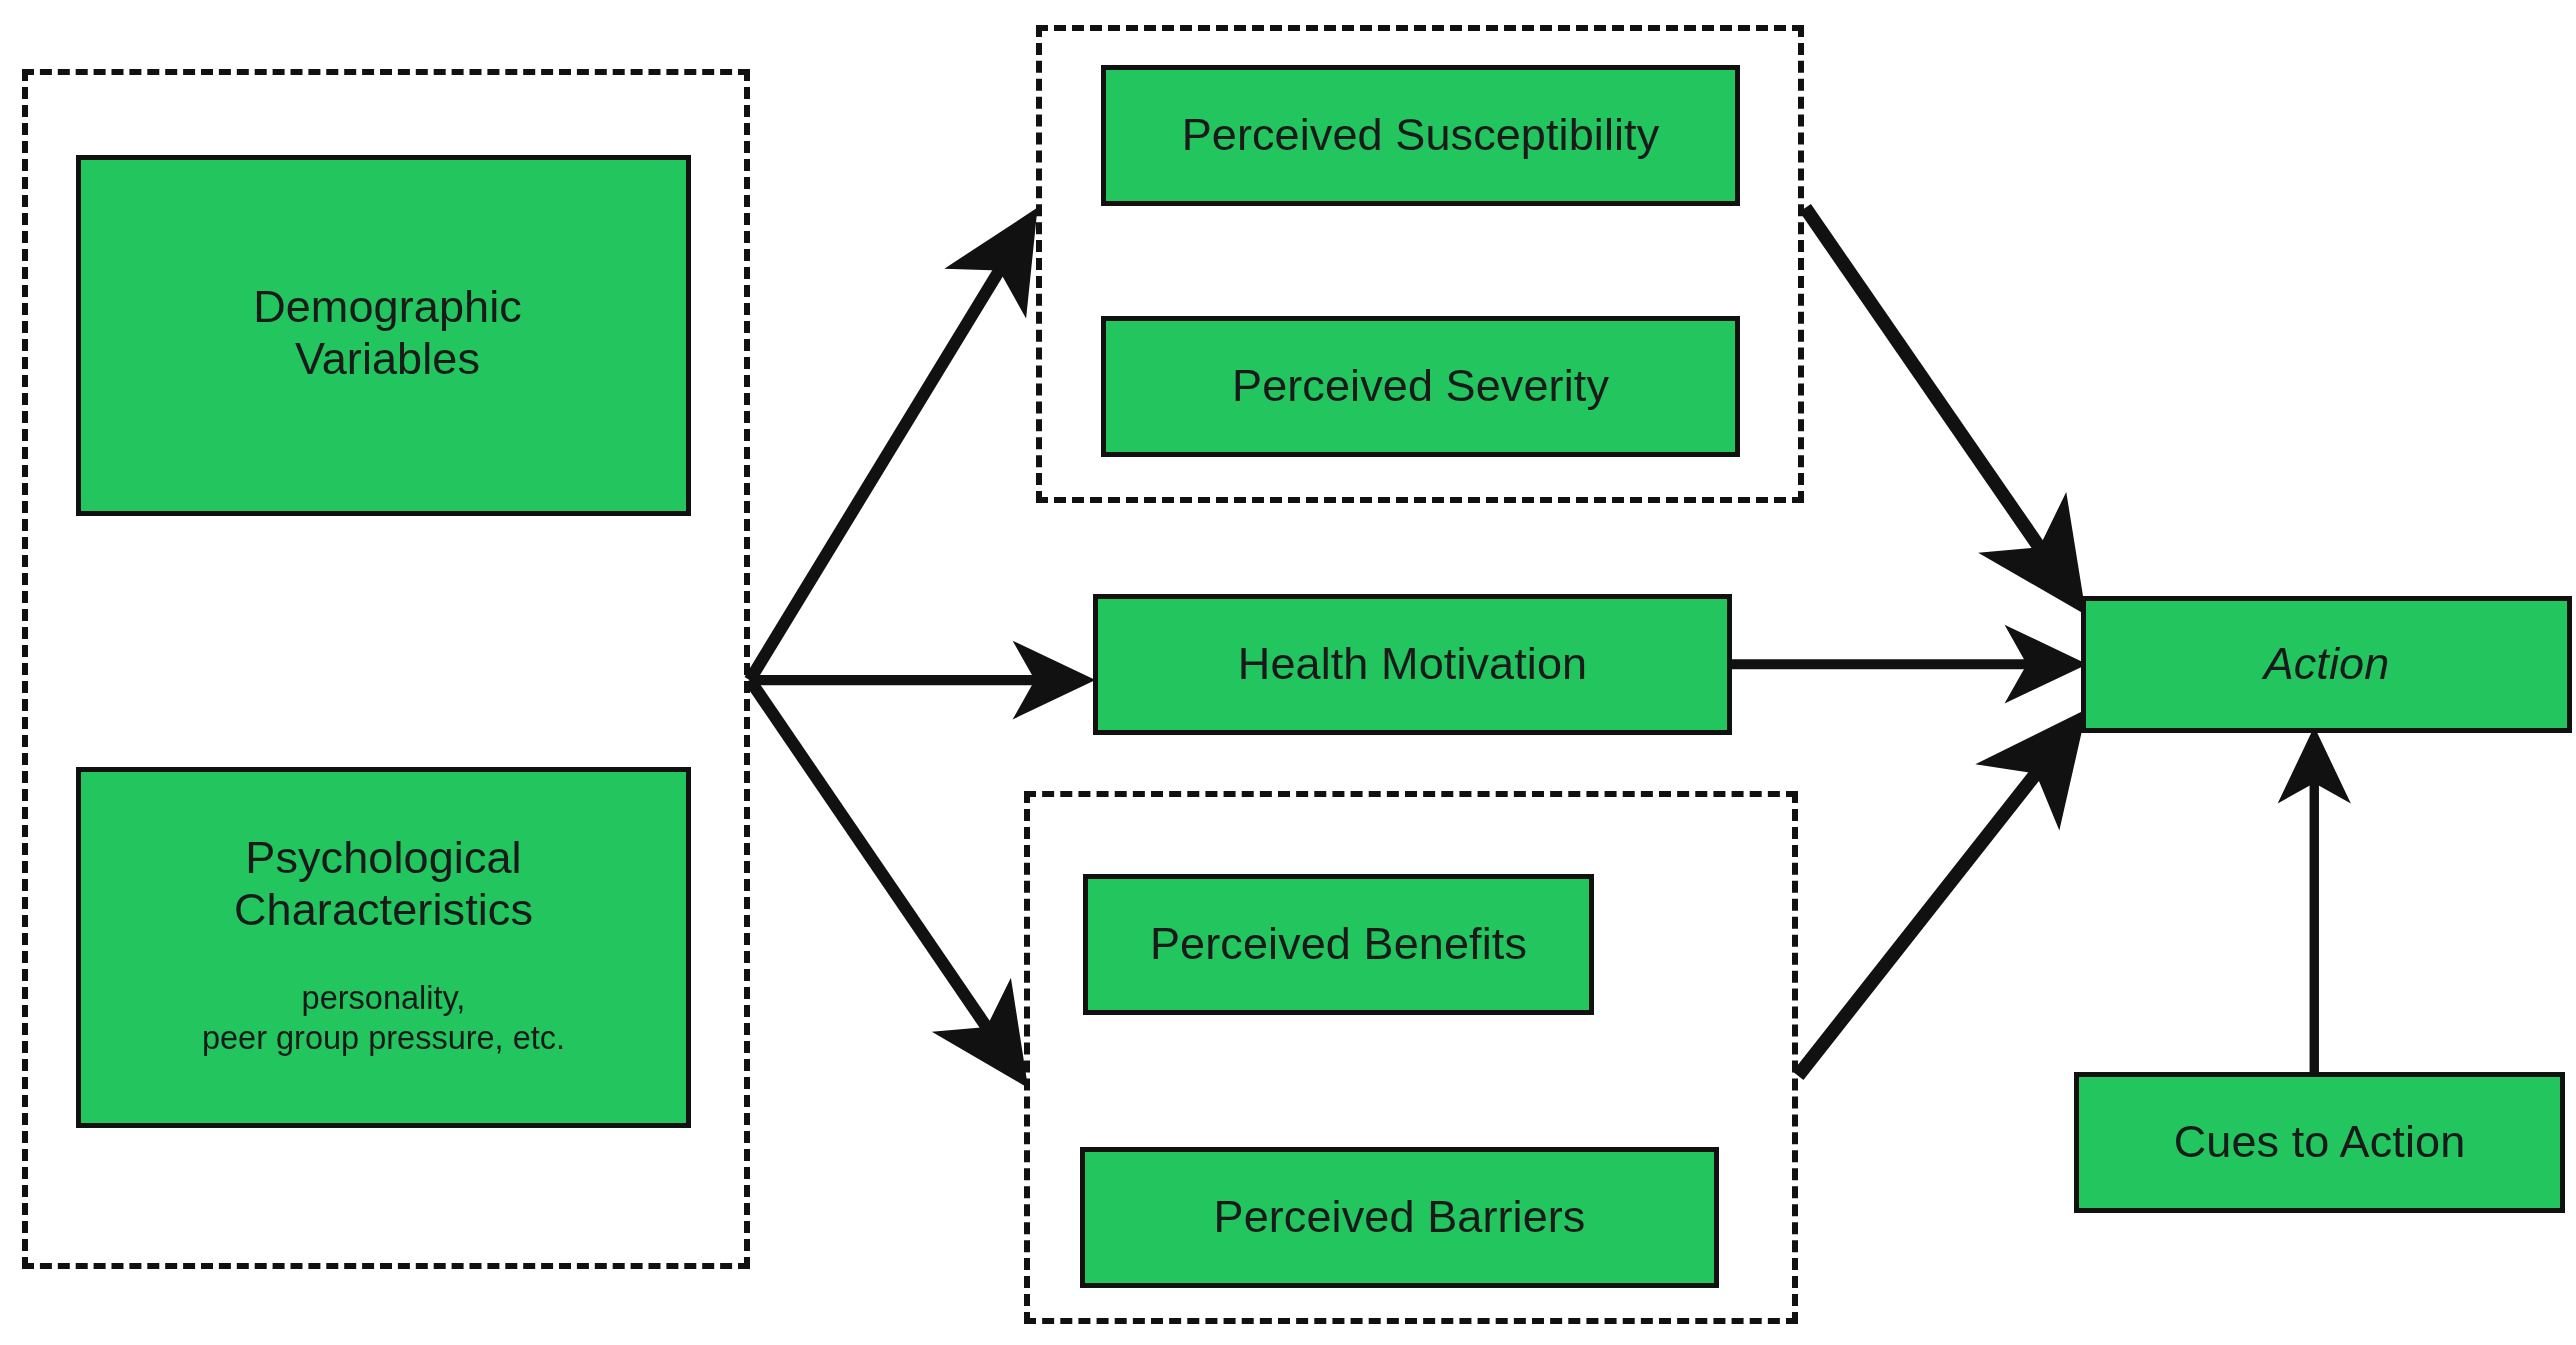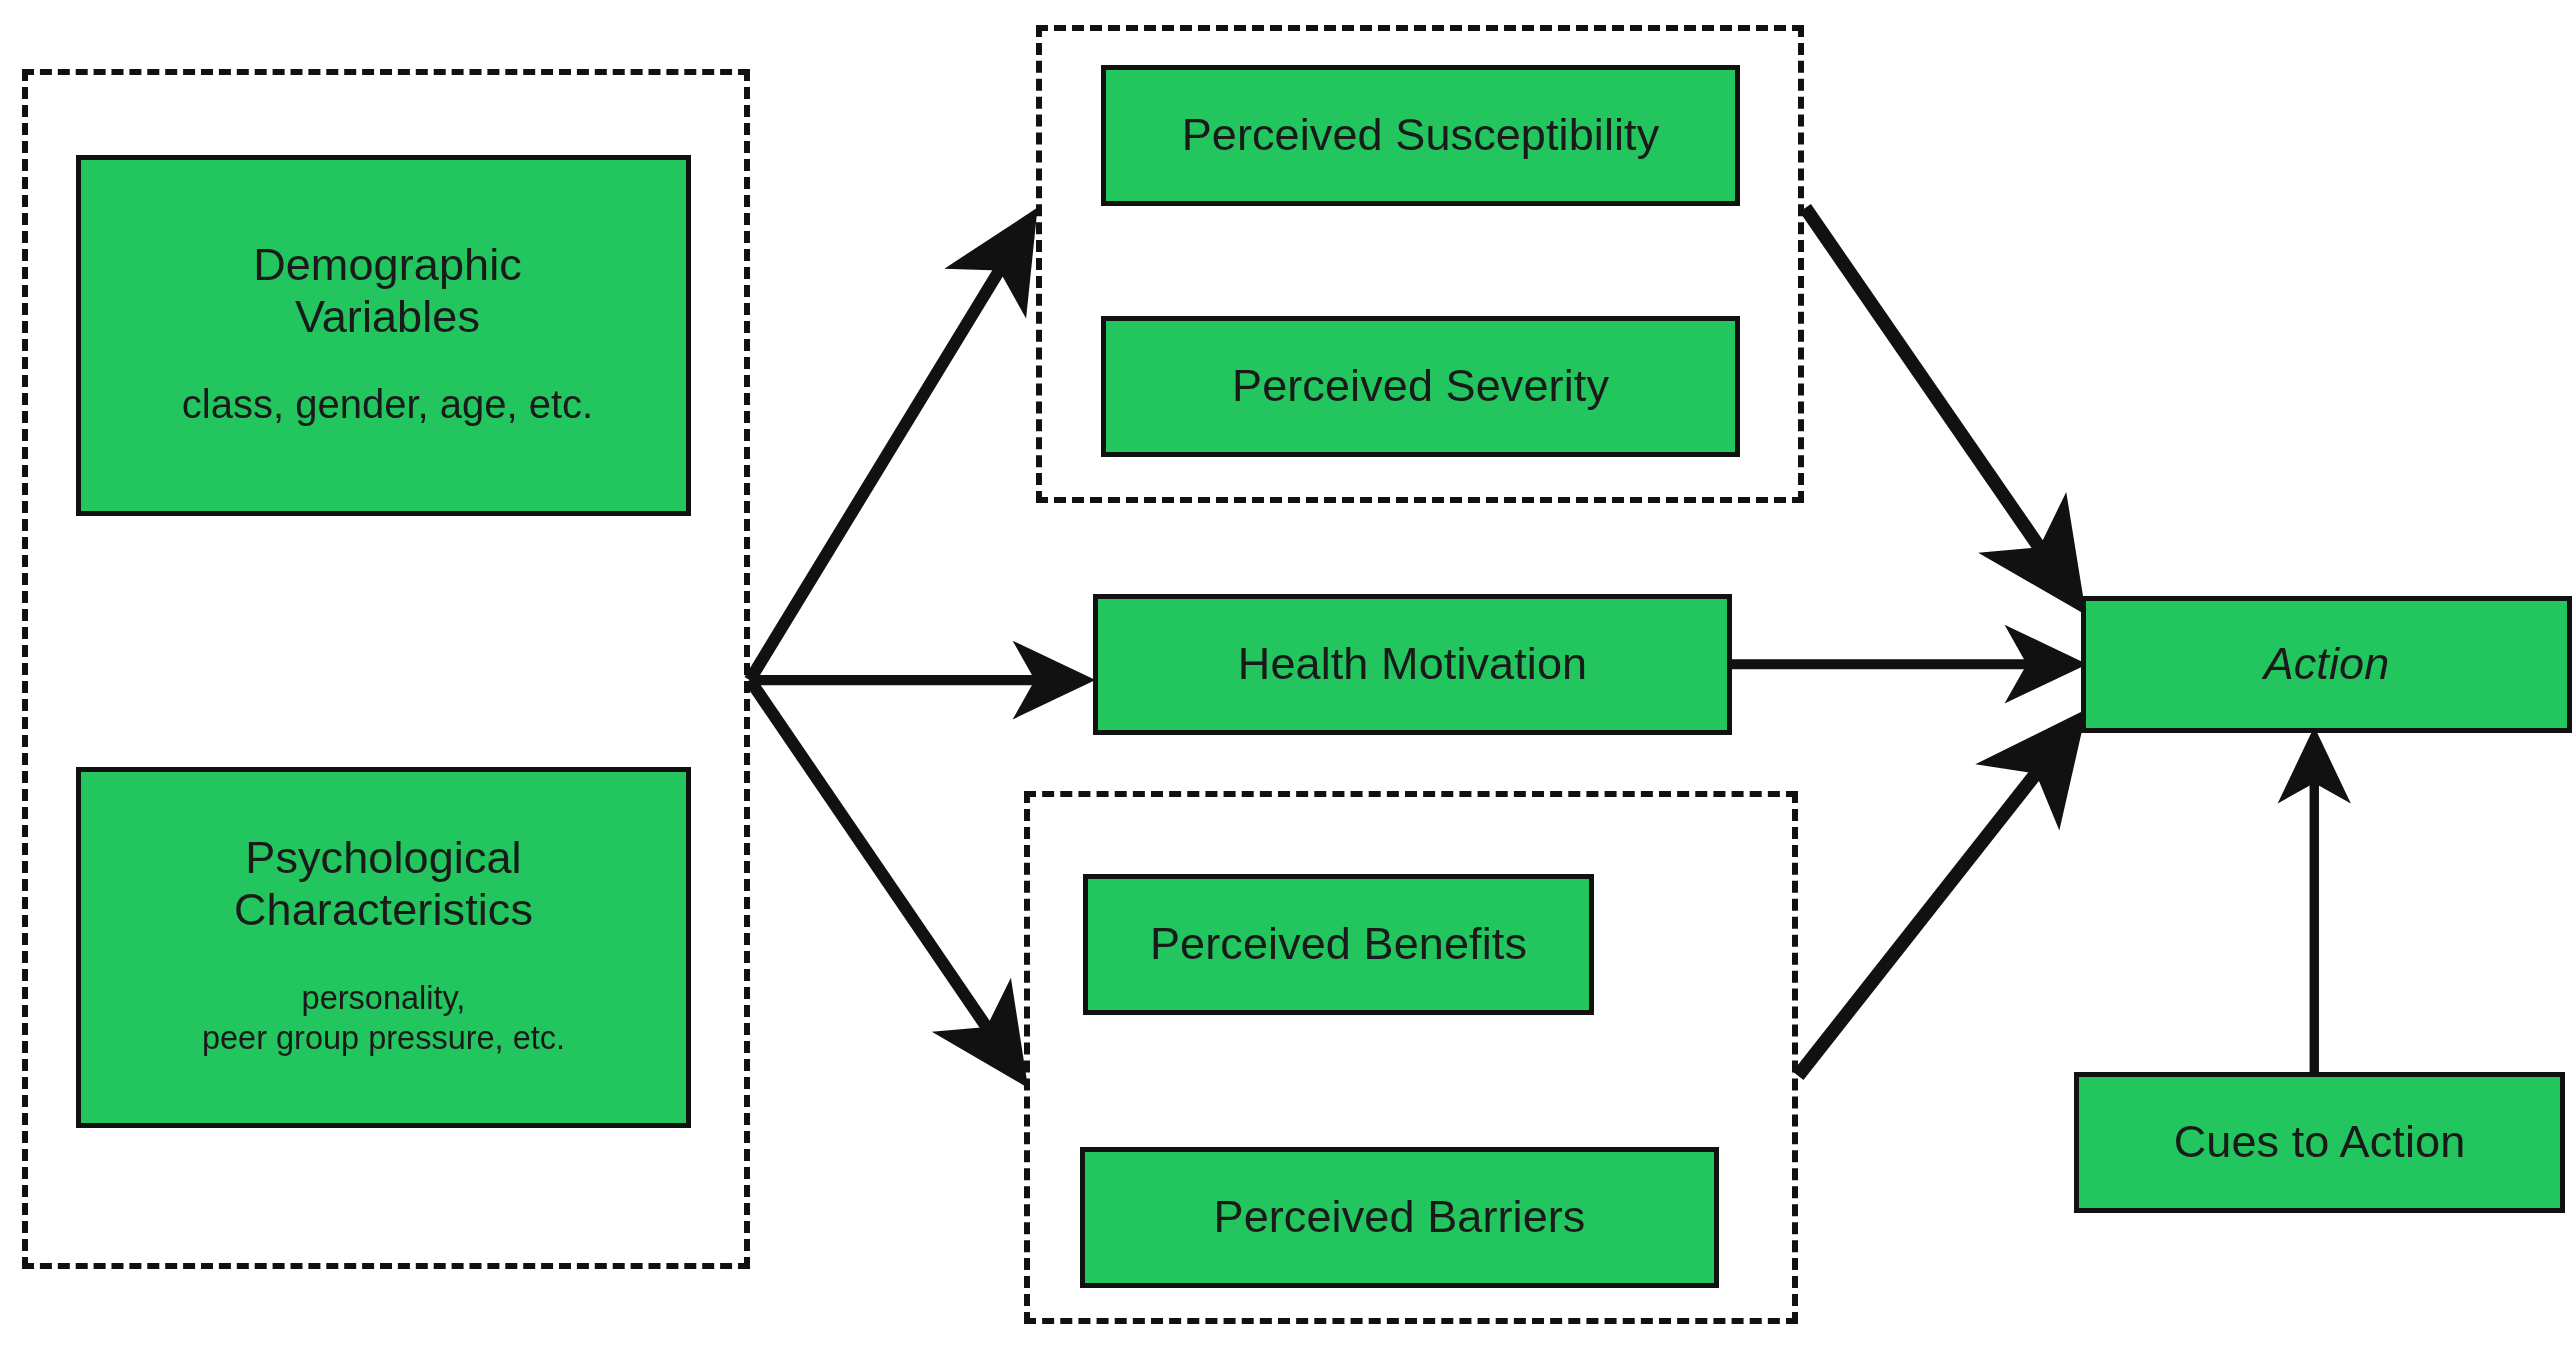--- a/index.html
+++ b/index.html
@@ -96,21 +96,20 @@
 
   <div class="group-box" style="left:21.7px; top:69px; width:728px; height:1200px;"></div>
 
   <div class="group-box" style="left:1036px; top:25px; width:768px; height:478px;"></div>
 
   <div class="group-box" style="left:1024px; top:791px; width:774px; height:533px;"></div>
 
   <div class="node with-sub" style="left:76px; top:155px; width:615px; height:361px;padding-left:8px;">
     <div class="title">Demographic
 Variables</div>
-    <div class="subtitle">class, gender, age, etc.</div>
   </div>
 
   <div class="node with-sub" style="left:76px; top:767px; width:615px; height:361px;">
     <div class="title">Psychological
 Characteristics</div>
     <div class="subtitle small">personality,
 peer group pressure, etc.</div>
   </div>
 
   <div class="node" style="left:1101px; top:65px; width:639px; height:141px;">

